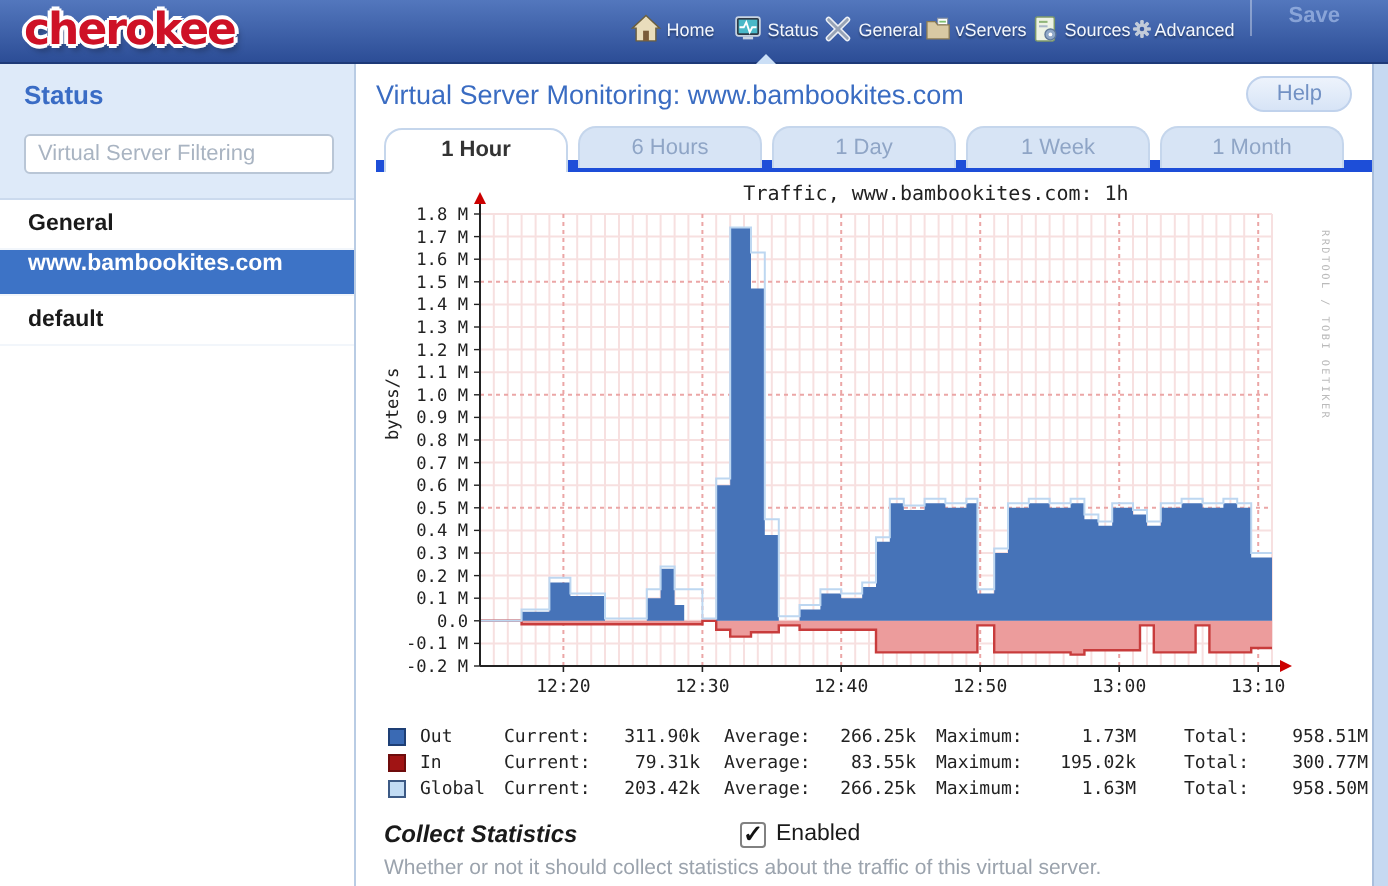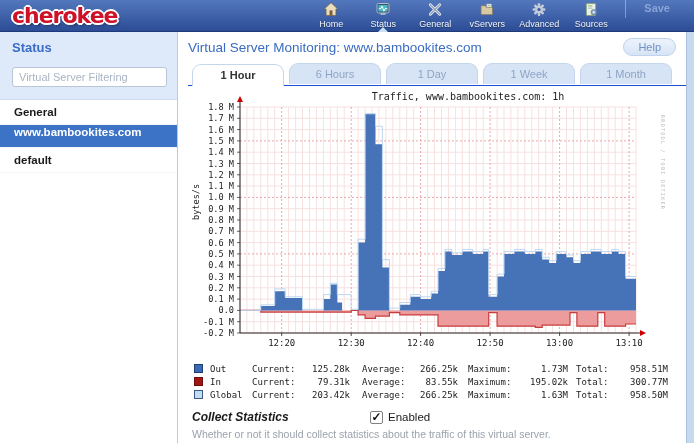--- a/index.html
+++ b/index.html
@@ -9,21 +9,21 @@
   
   .topbar { position: absolute; top:0; left:0; width:694px; height:32px;
     background: linear-gradient(#5377BD, #2C4D96); border-bottom:1px solid #1E3A78;
     display:flex; align-items:center;text-align:right; }
   .logo { margin-left:12px; font-family:"DejaVu Sans", sans-serif; font-weight:bold;
     font-size:22px; color:#CE1126; letter-spacing:-1px; line-height:30px;
     text-shadow: 2px 0 0 #fff, -2px 0 0 #fff, 0 2px 0 #fff, 0 -2px 0 #fff,
       1px 1px 0 #fff, -1px -1px 0 #fff, 1px -1px 0 #fff, -1px 1px 0 #fff,
       2px 3px 3px rgba(0,0,0,.35); }
   .topnav { margin-left:auto; display:flex; align-items:flex-end; height:100%; }
-  .nav-item { width:52px; height:100%; display:flex; flex-direction:column;
+  .nav-item { width:52px; height:100%; display:flex; 
     align-items:center; justify-content:flex-end; padding-bottom:2px; cursor:pointer; position:relative; }
   .nav-icon { width:20px; height:17px; display:block; }
   .nav-icon svg { width:100%; height:100%; display:block; }
   .nav-label { font-size:9px; color:#F2F6FC; margin-top:1px; text-shadow:0 1px 1px rgba(0,0,0,.4); }
   .nav-notch { position:absolute; bottom:-1px; left:50%; margin-left:-5px; width:0; height:0;
     border-left:5px solid transparent; border-right:5px solid transparent;
     border-bottom:5px solid #CBDFF6; }
   .save-wrap { height:20px; border-left:1px solid rgba(255,255,255,.35); margin:0 6px 16px 8px;
     display:flex; align-items:center; align-self:center; }
   .save-btn { color:rgba(190,210,245,.55); font-size:11px; font-weight:bold; padding:0 18px; cursor:default; }
@@ -44,38 +44,38 @@
   .side-item .sub { font-weight:normal; font-size:10px; color:#96A0AC; margin-top:1px; }
   .side-item.selected { background:#3D73C6; color:#fff; padding-top:1px; padding-bottom:9px; }
 
   
   .main { flex:1; background:#fff; position:relative; padding:8px 0 0 10px; }
   .page-title { font-size:13.5px; color:#3A6CC2; }
   .help-btn { position:absolute; top:6px; right:10px; font-size:11px; color:#7291C4;
     background:linear-gradient(#EDF3FC,#D7E4F6); border:1px solid #C0D2EC; border-radius:10px;
     padding:2px 14px; cursor:pointer; }
 
-  .tabs { margin-top:8px; height:23px; border-bottom:1px solid #1d4ed8; padding-left:4px; }
+  .tabs { margin-top:8px; height:23px; border-bottom:6px solid #1d4ed8; padding-left:4px; }
   .tab { display:inline-block; width:92px; text-align:center; padding:4px 0; font-size:11px;
     color:#8FA5C6; background:#D7E4F5; border:1px solid #C5D6EC; border-bottom:none;
     border-radius:9px 9px 0 0; margin-right:5px; cursor:pointer; position:relative; }
   .tab.active { background:#fff; color:#333; font-weight:bold; top:1px; padding-bottom:5px; }
 
   .chart { margin-top:3px; margin-left:0; width:478px; }
   .chart svg { display:block; }
 
   .legend { margin-top:3px; margin-left:6px; }
   .lg-row { display:flex; align-items:center; height:13px;
     font-family:"DejaVu Sans Mono", monospace; font-size:9px; color:#222; }
   .lg-swatch { width:9px; height:9px; border:1px solid; margin-right:7px; flex:none; }
   .lg-name { width:42px; }
   .val { text-align:right; }
   .w-lab0{width:50px}.w-val0{width:48px;margin-right:12px}
   .w-lab1{width:50px}.w-val1{width:46px;margin-right:10px}
-  .w-lab2{width:52px}.w-val2{width:48px;margin-right:8px}
+  .w-lab2{width:52px}.w-val2{width:48px;margin-right:24px}
   .w-lab3{width:40px}.w-val3{width:52px}
 
   .collect { margin-top:9px; margin-left:4px; }
   .collect-row { display:flex; align-items:center; }
   .collect-label { width:178px; font-size:12px; font-weight:bold; color:#1A1A1A;font-style:italic; }
   .checkbox { width:13px; height:13px; border:1px solid #818181; border-radius:2px; background:#fff;
     font-size:12px; line-height:10px; text-align:center; color:#111; font-weight:bold;
     margin-right:5px; cursor:pointer; }
   .checkbox-label { font-size:11.5px; color:#1A1A1A; }
   .collect-desc { margin-top:4px; font-size:10.5px; color:#9BA3AD; }
@@ -129,43 +129,43 @@
             <rect x="10.5" y="5" width="4" height="1.1" fill="#7FBF6F"></rect>
             <rect x="10.5" y="7" width="4" height="1.1" fill="#B8C0CA"></rect>
             <path d="M3 5.5 L8 5.5 L9.5 7.5 L16.5 7.5 L16.5 16 L3 16 Z" fill="#D8C9A3" stroke="#8A7B55" stroke-width="0.8"></path>
           </svg>
         </span>
         <span class="nav-label">vServers</span>
       </div>
       <div class="nav-item">
         <span class="nav-icon">
           <svg viewBox="0 0 20 20">
+            <rect x="4.5" y="3" width="11" height="14" rx="1" fill="#EDF3E4" stroke="#7F9A6A" stroke-width="0.9"></rect>
+            <rect x="6.5" y="5.2" width="5" height="1.2" fill="#8FB578"></rect>
+            <rect x="6.5" y="7.8" width="5" height="1.2" fill="#AAB8C8"></rect>
+            <circle cx="13.2" cy="13.2" r="3.2" fill="#8FA8C8" stroke="#5F7898" stroke-width="0.8"></circle>
+            <circle cx="13.2" cy="13.2" r="1.1" fill="#fff"></circle>
+          </svg>
+        </span>
+        <span class="nav-label">Sources</span>
+      </div>
+      <div class="nav-item">
+        <span class="nav-icon">
+          <svg viewBox="0 0 20 20">
             <g fill="#C2CBD9">
               <rect x="8.5" y="2.5" width="3" height="15" rx="1"></rect>
               <rect x="2.5" y="8.5" width="15" height="3" rx="1"></rect>
               <rect x="8.5" y="2.5" width="3" height="15" rx="1" transform="rotate(45 10 10)"></rect>
               <rect x="2.5" y="8.5" width="15" height="3" rx="1" transform="rotate(45 10 10)"></rect>
             </g>
             <circle cx="10" cy="10" r="4.4" fill="#C2CBD9"></circle>
             <circle cx="10" cy="10" r="1.9" fill="#3A5AA0"></circle>
           </svg>
         </span>
         <span class="nav-label">Advanced</span>
-      </div>
-      <div class="nav-item">
-        <span class="nav-icon">
-          <svg viewBox="0 0 20 20">
-            <rect x="4.5" y="3" width="11" height="14" rx="1" fill="#EDF3E4" stroke="#7F9A6A" stroke-width="0.9"></rect>
-            <rect x="6.5" y="5.2" width="5" height="1.2" fill="#8FB578"></rect>
-            <rect x="6.5" y="7.8" width="5" height="1.2" fill="#AAB8C8"></rect>
-            <circle cx="13.2" cy="13.2" r="3.2" fill="#8FA8C8" stroke="#5F7898" stroke-width="0.8"></circle>
-            <circle cx="13.2" cy="13.2" r="1.1" fill="#fff"></circle>
-          </svg>
-        </span>
-        <span class="nav-label">Sources</span>
       </div>
     </div>
   <div class="save-wrap">
     <div class="save-btn">Save</div>
   </div>
 </div>
 
 <div class="page">
   <div class="sidebar">
     <div class="sidebar-top">
@@ -339,21 +339,21 @@
           <text x="11" y="112.92" text-anchor="middle" transform="rotate(-90 11 112.92)" font-family="DejaVu Sans Mono, monospace" font-size="8.6" fill="#222">bytes/s</text>
           <text x="473" y="26" transform="rotate(90 473 26)" font-family="DejaVu Sans Mono, monospace" font-size="5.2" letter-spacing="1.2" fill="#BBBBBB">RRDTOOL / TOBI OETIKER</text>
         </svg>
       </div>
 
     <div class="legend">
         <div class="lg-row">
           <span class="lg-swatch" style="background: rgb(58, 106, 180); border-color: rgb(30, 63, 117);"></span>
           <span class="lg-name">Out</span>
           <span class="lab w-lab0">Current:</span>
-          <span class="val w-val0">125.28k</span>
+          <span class="val w-val0">311.90k</span>
           <span class="lab w-lab1">Average:</span>
           <span class="val w-val1">266.25k</span>
           <span class="lab w-lab2">Maximum:</span>
           <span class="val w-val2">1.73M</span>
           <span class="lab w-lab3">Total:</span>
           <span class="val w-val3">958.51M</span>
         </div>
         <div class="lg-row">
           <span class="lg-swatch" style="background: rgb(160, 20, 20); border-color: rgb(110, 12, 12);"></span>
           <span class="lg-name">In</span>

